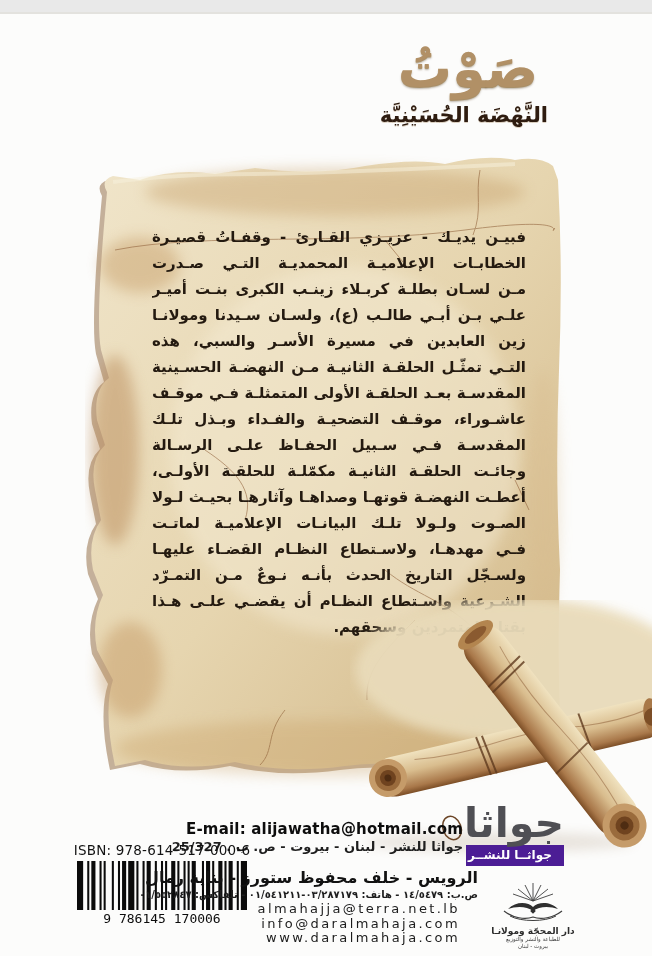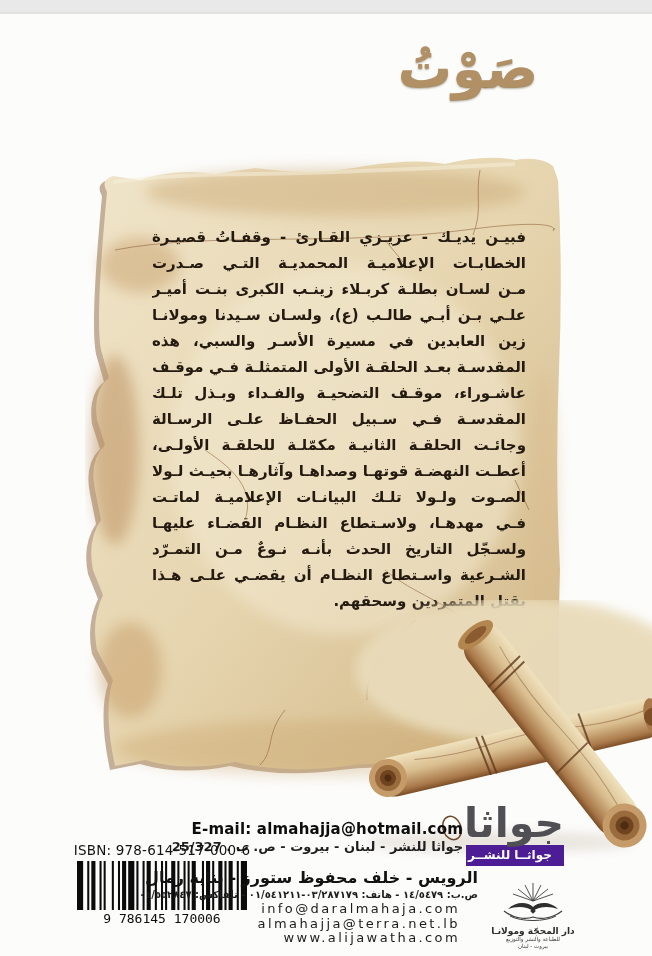--- a/index.html
+++ b/index.html
@@ -80,20 +80,21 @@
   .ml-l2{font-size:5.5px;direction:rtl;line-height:7px;color:#3a3a3a;}
 </style>
 </head>
 <body>
 
 <div class="page">
   <div class="scan-edge"></div>
 
   <div class="title-block">
     <div class="title-main">صَوْتُ</div>
+    <div class="title-sub">النَّهْضَة الحُسَيْنِيَّة</div>
   </div>
 
   <svg class="parchment" width="490" height="672" viewBox="0 0 490 672">
     <defs>
       <linearGradient id="parchGrad" x1="0" y1="0" x2="1" y2="1">
         <stop offset="0" stop-color="#f0e5ca"></stop>
         <stop offset="0.5" stop-color="#e6d5af"></stop>
         <stop offset="1" stop-color="#d0b585"></stop>
       </linearGradient>
       <filter id="soft" x="-60%" y="-60%" width="220%" height="220%">
@@ -126,20 +127,21 @@
 
     <path d="M28,32 Q90,24 170,24 Q280,22 430,14" stroke="#f8f1dd" stroke-width="4" fill="none" opacity="0.5"></path>
   </svg>
 
   <div class="blurb">
     <div class="line">فبيـن يديـك - عزيـزي القـارئ - وقفـاتُ قصيـرة أمـام</div>
     <div class="line">الخطابـات الإعلاميـة المحمديـة التـي صـدرت وانطلقـت</div>
     <div class="line">مـن لسـان بطلـة كربـلاء زينـب الكبرى بنـت أميـر المؤمنيـن</div>
     <div class="line">علـي بـن أبـي طالـب (ع)، ولسـان سـيدنا ومولانـا الإمـام</div>
     <div class="line">زين العابدين في مسيرة الأسـر والسبي، هذه البيانات</div>
+    <div class="line">التـي تمثّـل الحلقـة الثانيـة مـن النهضـة الحسـينية</div>
     <div class="line">المقدسـة بعـد الحلقـة الأولى المتمثلـة فـي موقـف أبـي</div>
     <div class="line">عاشـوراء، موقـف التضحيـة والفـداء وبـذل تلـك الأرواح</div>
     <div class="line">المقدسـة فـي سـبيل الحفـاظ علـى الرسـالة وإنجـازات</div>
     <div class="line">وجائـت الحلقـة الثانيـة مكمّلـة للحلقـة الأولـى، حيـث</div>
     <div class="line">أعطـت النهضـة قوتهـا وصداهـا وآثارهـا بحيـث لـولا ذلـك</div>
     <div class="line">الصـوت ولـولا تلـك البيانـات الإعلاميـة لماتـت النهضـة</div>
     <div class="line">فـي مهدهـا، ولاسـتطاع النظـام القضـاء عليهـا وخنقهـا،</div>
     <div class="line">ولسـجّل التاريخ الحدث بأنـه نـوعٌ مـن التمـرّد والخـروج علـى</div>
     <div class="line">الشـرعية واسـتطاع النظـام أن يقضـي علـى هـذا التمـرد</div>
     <div class="line end">بقتل المتمردين وسحقهم.</div>
@@ -187,21 +189,21 @@
         <circle r="22" fill="#c59b69"></circle>
           <circle r="15" fill="#9a6b3c"></circle>
           <circle r="9" fill="#6f431f"></circle>
           <circle r="4" fill="#4e2c12"></circle>
       </g>
     </g>
 
     <ellipse cx="102" cy="228" rx="9" ry="12" transform="rotate(-20 102 228)" fill="none" stroke="#6b4526" stroke-width="1.5"></ellipse>
   </svg>
 
-  <div class="email">E-mail: almahajja@hotmail.com</div>
+  <div class="email">E-mail: alijawatha@hotmail.com</div>
   <div class="jawatha-addr">جواثا للنشر - لبنان - بيروت - ص. ب . 25/327</div>
   <div class="jawatha-logo">
     <div class="jl-text">جواثا</div>
     <div class="jl-box">جواثــا للنشــر</div>
   </div>
 
   <div class="isbn-block">
     <div class="isbn-label">ISBN: 978-614-517-000-6</div>
     <svg class="barcode" width="190" height="66" viewBox="0 0 190 66">
       <g id="bars">
@@ -234,23 +236,23 @@
           <rect x="169.76" y="1" width="2.05" height="49" fill="#0b0b0b"></rect>
           <rect x="173.86" y="1" width="6.14" height="49" fill="#0b0b0b"></rect>
         </g>
       <text x="95" y="63" text-anchor="middle">9 786145 170006</text>
     </svg>
   </div>
 
   <div class="mahajja-addr">الرويس - خلف محفوظ ستورز - بناية رمال</div>
   <div class="mahajja-contacts">ص.ب: ١٤/٥٤٧٩ - هاتف: ٠٣/٢٨٧١٧٩-٠١/٥٤١٢١١ - تلفاكس: ٠١/٥٥٢٨٤٧</div>
   <div class="weblines">
+    <div>almahajja@terra.net.lb</div>
     <div>info@daralmahaja.com</div>
-    <div>almahajja@terra.net.lb</div>
-    <div>www.alijawatha.com</div>
+    <div>www.daralmahaja.com</div>
   </div>
 
   <div class="mahajja-logo">
     <svg width="64" height="44" viewBox="0 0 64 44">
       <g stroke="#3d3d3d" stroke-width="0.9">
         <line x1="32" y1="21" x2="32" y2="3"></line>
           <line x1="32" y1="21" x2="24" y2="5"></line>
         <line x1="32" y1="21" x2="40" y2="5"></line>
           <line x1="32" y1="21" x2="17" y2="9"></line>
         <line x1="32" y1="21" x2="47" y2="9"></line>

